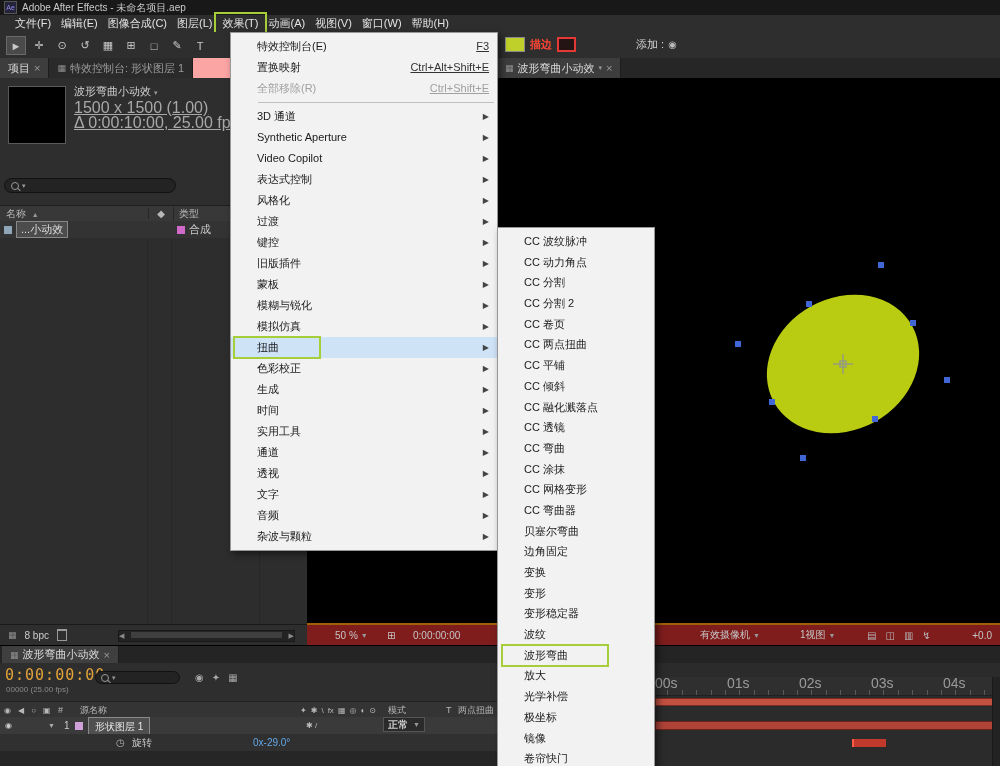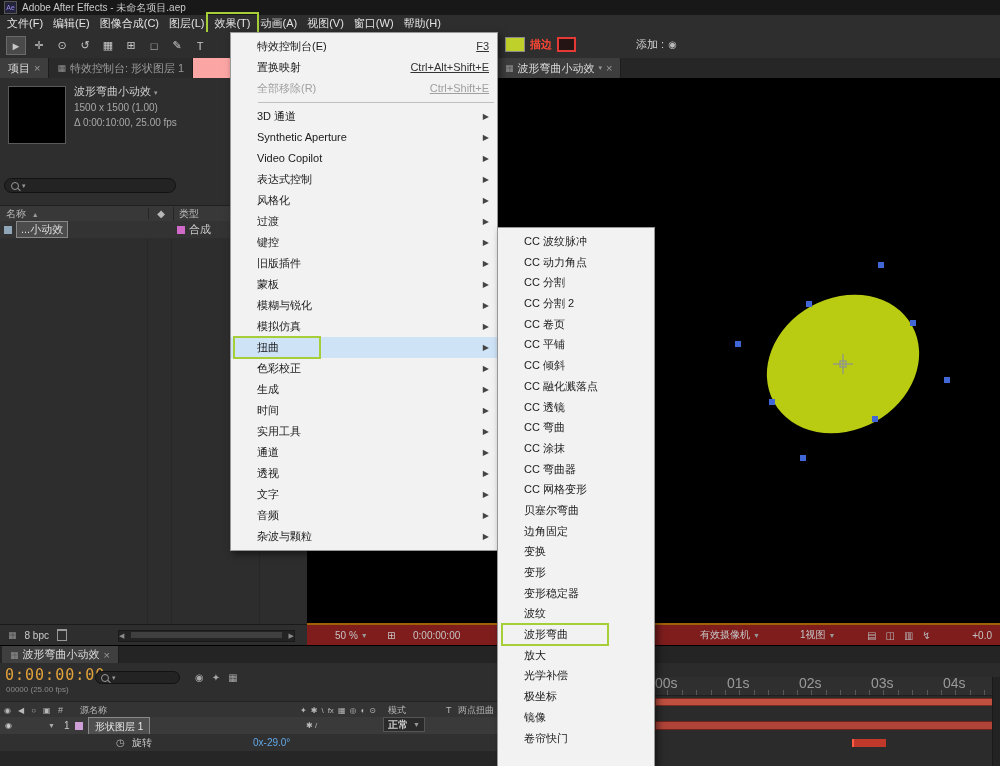--- a/index.html
+++ b/index.html
@@ -11,21 +11,21 @@
   }
   
   .titlebar { position:absolute; left:0; top:0; width:100%; height:15px; background:#181818;
     display:flex; align-items:center; gap:5px; padding-left:4px; box-sizing:border-box;
     color:#c9c9c9; font-size:10px; }
   .app-badge { width:11px; height:11px; background:#23233a; color:#9b8cf0; font-size:7px;
     display:flex; align-items:center; justify-content:center; border:1px solid #555; flex:none; }
   
   .menubar { position:absolute; top:15px; left:0; width:100%; height:17px; background:#2e2e2e;
     border-bottom:1px solid #1e1e1e; }
-  .menubar-row { display:flex; height:100%; padding-left:2px; }
+  .menubar-row { display:flex; height:100%; padding-left:2px;margin-left:8px; }
   .mb-item { padding:0 5px; line-height:17px; color:#e3e3e3; white-space:nowrap; }
   .mb-item.annotated { outline:2px solid #a6ce39; outline-offset:1px; }
   
   .toolbar { position:absolute; top:32px; left:0; width:100%; height:26px; background:#2e2e2e;
     border-bottom:1px solid #151515; }
   .tools { display:flex; gap:3px; padding:4px 0 0 6px; }
   .tool { width:18px; height:17px; display:flex; align-items:center; justify-content:center;
     color:#c8c8c8; font-size:11px; border:1px solid transparent; }
   .tool:first-child { background:#4a4a4a; border-color:#6a6a6a; }
   .toolbar-sep { position:absolute; left:492px; top:4px; width:1px; height:17px; background:#1c1c1c; }
@@ -41,21 +41,21 @@
     color:#9a9a9a; white-space:nowrap; border-right:1px solid #1d1d1d; }
   .tab.active { background:#3d3d3d; color:#ddd; }
   .tab-close { color:#999; font-size:11px; }
   .tab-icon { color:#8f8f8f; font-size:9px; }
   
   .left-panel { position:absolute; left:0; top:58px; width:307px; height:587px; background:#2e2e2e;
     border-right:1px solid #161616; }
   .proj-info { position:absolute; top:22px; left:0; right:0; height:86px; }
   .thumb { position:absolute; left:8px; top:6px; width:56px; height:56px; background:#000; border:1px solid #5a5a5a; }
   .proj-meta { position:absolute; left:74px; top:4px; line-height:15px; color:#cfcfcf; }
-  .proj-meta .dim { color:#a8a8a8; font-size:10px; }
+  .proj-meta .dim { color:#a8a8a8; font-size:16px;text-decoration:underline; }
   .proj-search { position:absolute; top:120px; left:4px; width:172px; height:15px; background:#232323;
     border:1px solid #121212; border-radius:8px; display:flex; align-items:center; gap:3px; padding-left:6px; box-sizing:border-box; }
   .mag { display:inline-block; width:6px; height:6px; border:1px solid #999; border-radius:50%; position:relative; flex:none; }
   .mag::after { content:""; position:absolute; width:4px; height:1px; background:#999; transform:rotate(45deg); right:-3px; bottom:-1px; }
   .tiny-caret { font-size:7px; color:#999; }
   .proj-header { position:absolute; top:147px; left:0; right:0; height:15px; background:#383838;
     border-top:1px solid #1f1f1f; border-bottom:1px solid #1f1f1f; display:flex; align-items:center;
     font-size:10px; color:#b8b8b8; }
   .col-name { width:148px; padding-left:6px; box-sizing:border-box; }
   .col-fav { width:24px; text-align:center; border-left:1px solid #262626; }
@@ -517,42 +517,45 @@
         <div class="menu-item">
         <span class="mi-label">CC 分割</span>
       </div>
         <div class="menu-item">
         <span class="mi-label">CC 分割 2</span>
       </div>
         <div class="menu-item">
         <span class="mi-label">CC 卷页</span>
       </div>
         <div class="menu-item">
+        <span class="mi-label">CC 两点扭曲</span>
+      </div>
+        <div class="menu-item">
         <span class="mi-label">CC 平铺</span>
       </div>
         <div class="menu-item">
         <span class="mi-label">CC 倾斜</span>
       </div>
         <div class="menu-item">
         <span class="mi-label">CC 融化溅落点</span>
       </div>
         <div class="menu-item">
         <span class="mi-label">CC 透镜</span>
       </div>
         <div class="menu-item">
         <span class="mi-label">CC 弯曲</span>
       </div>
         <div class="menu-item">
         <span class="mi-label">CC 涂抹</span>
       </div>
         <div class="menu-item">
+        <span class="mi-label">CC 网格变形</span>
+      </div>
+        <div class="menu-item">
         <span class="mi-label">CC 弯曲器</span>
-      </div>
-        <div class="menu-item">
-        <span class="mi-label">CC 网格变形</span>
       </div>
         <div class="menu-item">
         <span class="mi-label">贝塞尔弯曲</span>
       </div>
         <div class="menu-item">
         <span class="mi-label">边角固定</span>
       </div>
         <div class="menu-item">
         <span class="mi-label">变换</span>
       </div>

